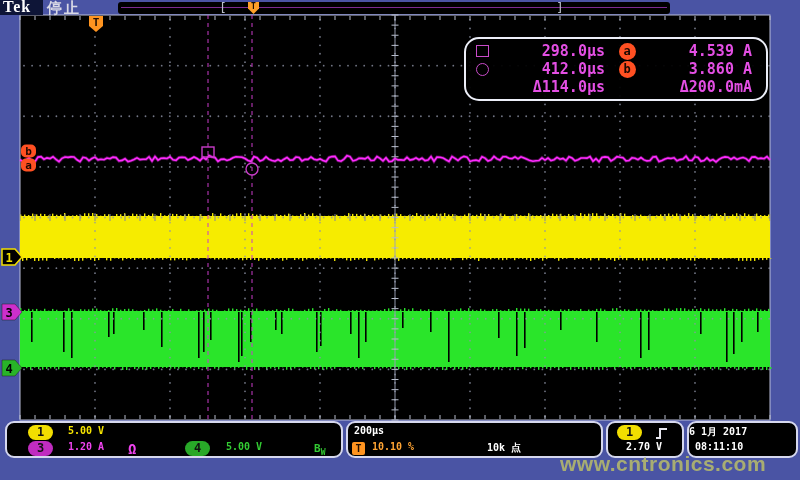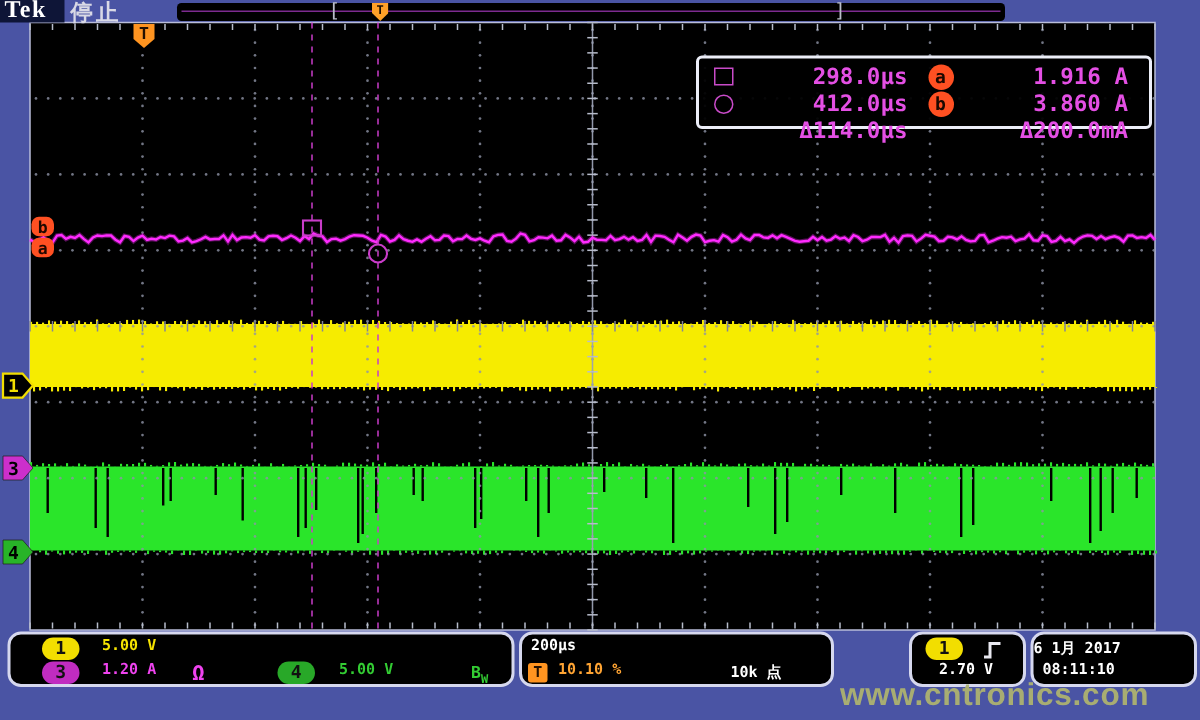--- a/index.html
+++ b/index.html
@@ -13,34 +13,34 @@
   #brand{left:3px;top:-2px;z-index:4;color:#fff;font:bold 16px "Liberation Serif",serif;letter-spacing:1px}
   #acq-status{left:47px;top:-1px;z-index:4;color:#d9d9e6;font:bold 15px "Liberation Sans",sans-serif;letter-spacing:2px}
   
   #acqbar{left:118px;top:2px;width:552px;height:12px;background:#000;border-radius:3px;z-index:3}
   #recline{position:absolute;left:3px;right:3px;top:5px;height:1px;background:#7d2b8f}
   .bracket{position:absolute;top:-2px;color:#b9bdc9;font:13px "DejaVu Sans Mono",monospace}
   #tmini{position:absolute;left:130px;top:0;width:11px;height:12px;background:#ffa028;
          clip-path:polygon(0 0,100% 0,100% 55%,50% 100%,0 55%);
          color:#1c0e00;font:bold 8px "DejaVu Sans Mono",monospace;text-align:center;line-height:10px}
   
-  #meas{left:464px;top:37px;width:304px;height:49px;background:rgba(0,0,0,.94);
-        border:2px solid #eceef8;border-radius:4px;z-index:3;box-sizing:border-box;
+  #meas{left:464px;top:37px;width:304px;height:64px;background:rgba(0,0,0,.94);
+        border:2px solid #eceef8;border-radius:15px;z-index:3;box-sizing:border-box;
         display:grid;grid-template-columns:26px 1fr 44px 1fr;grid-template-rows:1fr 1fr 1fr;
         align-items:center;padding:3px 14px 3px 10px;color:#e44fe4;font-size:15px}
   #meas .r{text-align:right}
   .cicon{width:11px;height:10px;border:1.5px solid #c94bc9;display:inline-block;box-sizing:content-box}
   .ccirc{border-radius:50%;height:11px}
   .abadge{width:17px;height:17px;border-radius:50%;background:#ff5022;color:#1c0800;
           font:bold 12px "DejaVu Sans Mono",monospace;display:flex;align-items:center;justify-content:center;margin:0 auto}
   
   .sbox{position:absolute;top:421px;height:37px;background:#000;border:2px solid #d6d8ee;
         border-radius:9px;box-sizing:border-box;z-index:3}
   #chbox{left:5px;width:338px}
-  #tbbox{left:346px;width:210px}
+  #tbbox{left:346px;width:257px}
   #trgbox{left:606px;width:78px}
   #dtbox{left:687px;width:111px}
   .chbadge{position:absolute;width:25px;height:15px;border-radius:8px;color:#111;
            font:bold 12px "DejaVu Sans Mono",monospace;text-align:center;line-height:15px}
   .stxt{position:absolute;font-family:"DejaVu Sans Mono",monospace;font-weight:bold;font-size:10px;white-space:nowrap}
   #tbadge{position:absolute;left:4px;top:19px;width:13px;height:13px;background:#ff9420;border-radius:2px;
           color:#241000;font:bold 10px "DejaVu Sans Mono",monospace;text-align:center;line-height:13px}
   #wmark{left:560px;top:452px;z-index:4;color:rgba(173,178,112,.95);font:bold 21px "Liberation Sans",sans-serif;letter-spacing:.5px}
 </style>
 </head>
@@ -2143,21 +2143,21 @@
   <div id="recline"></div>
   <span class="bracket" style="left:101px">[</span>
   <span class="bracket" style="left:438px">]</span>
   <div id="tmini">T</div>
 </div>
 
 <div class="abs mono" id="meas">
   <span class="cicon"></span>
   <span class="r">298.0μs</span>
   <span class="abadge">a</span>
-  <span class="r">1.916 A</span>
+  <span class="r">4.539 A</span>
 
   <span class="cicon ccirc"></span>
   <span class="r">412.0μs</span>
   <span class="abadge">b</span>
   <span class="r">3.860 A</span>
 
   <span></span>
   <span class="r">Δ114.0μs</span>
   <span></span>
   <span class="r">Δ200.0mA</span>

